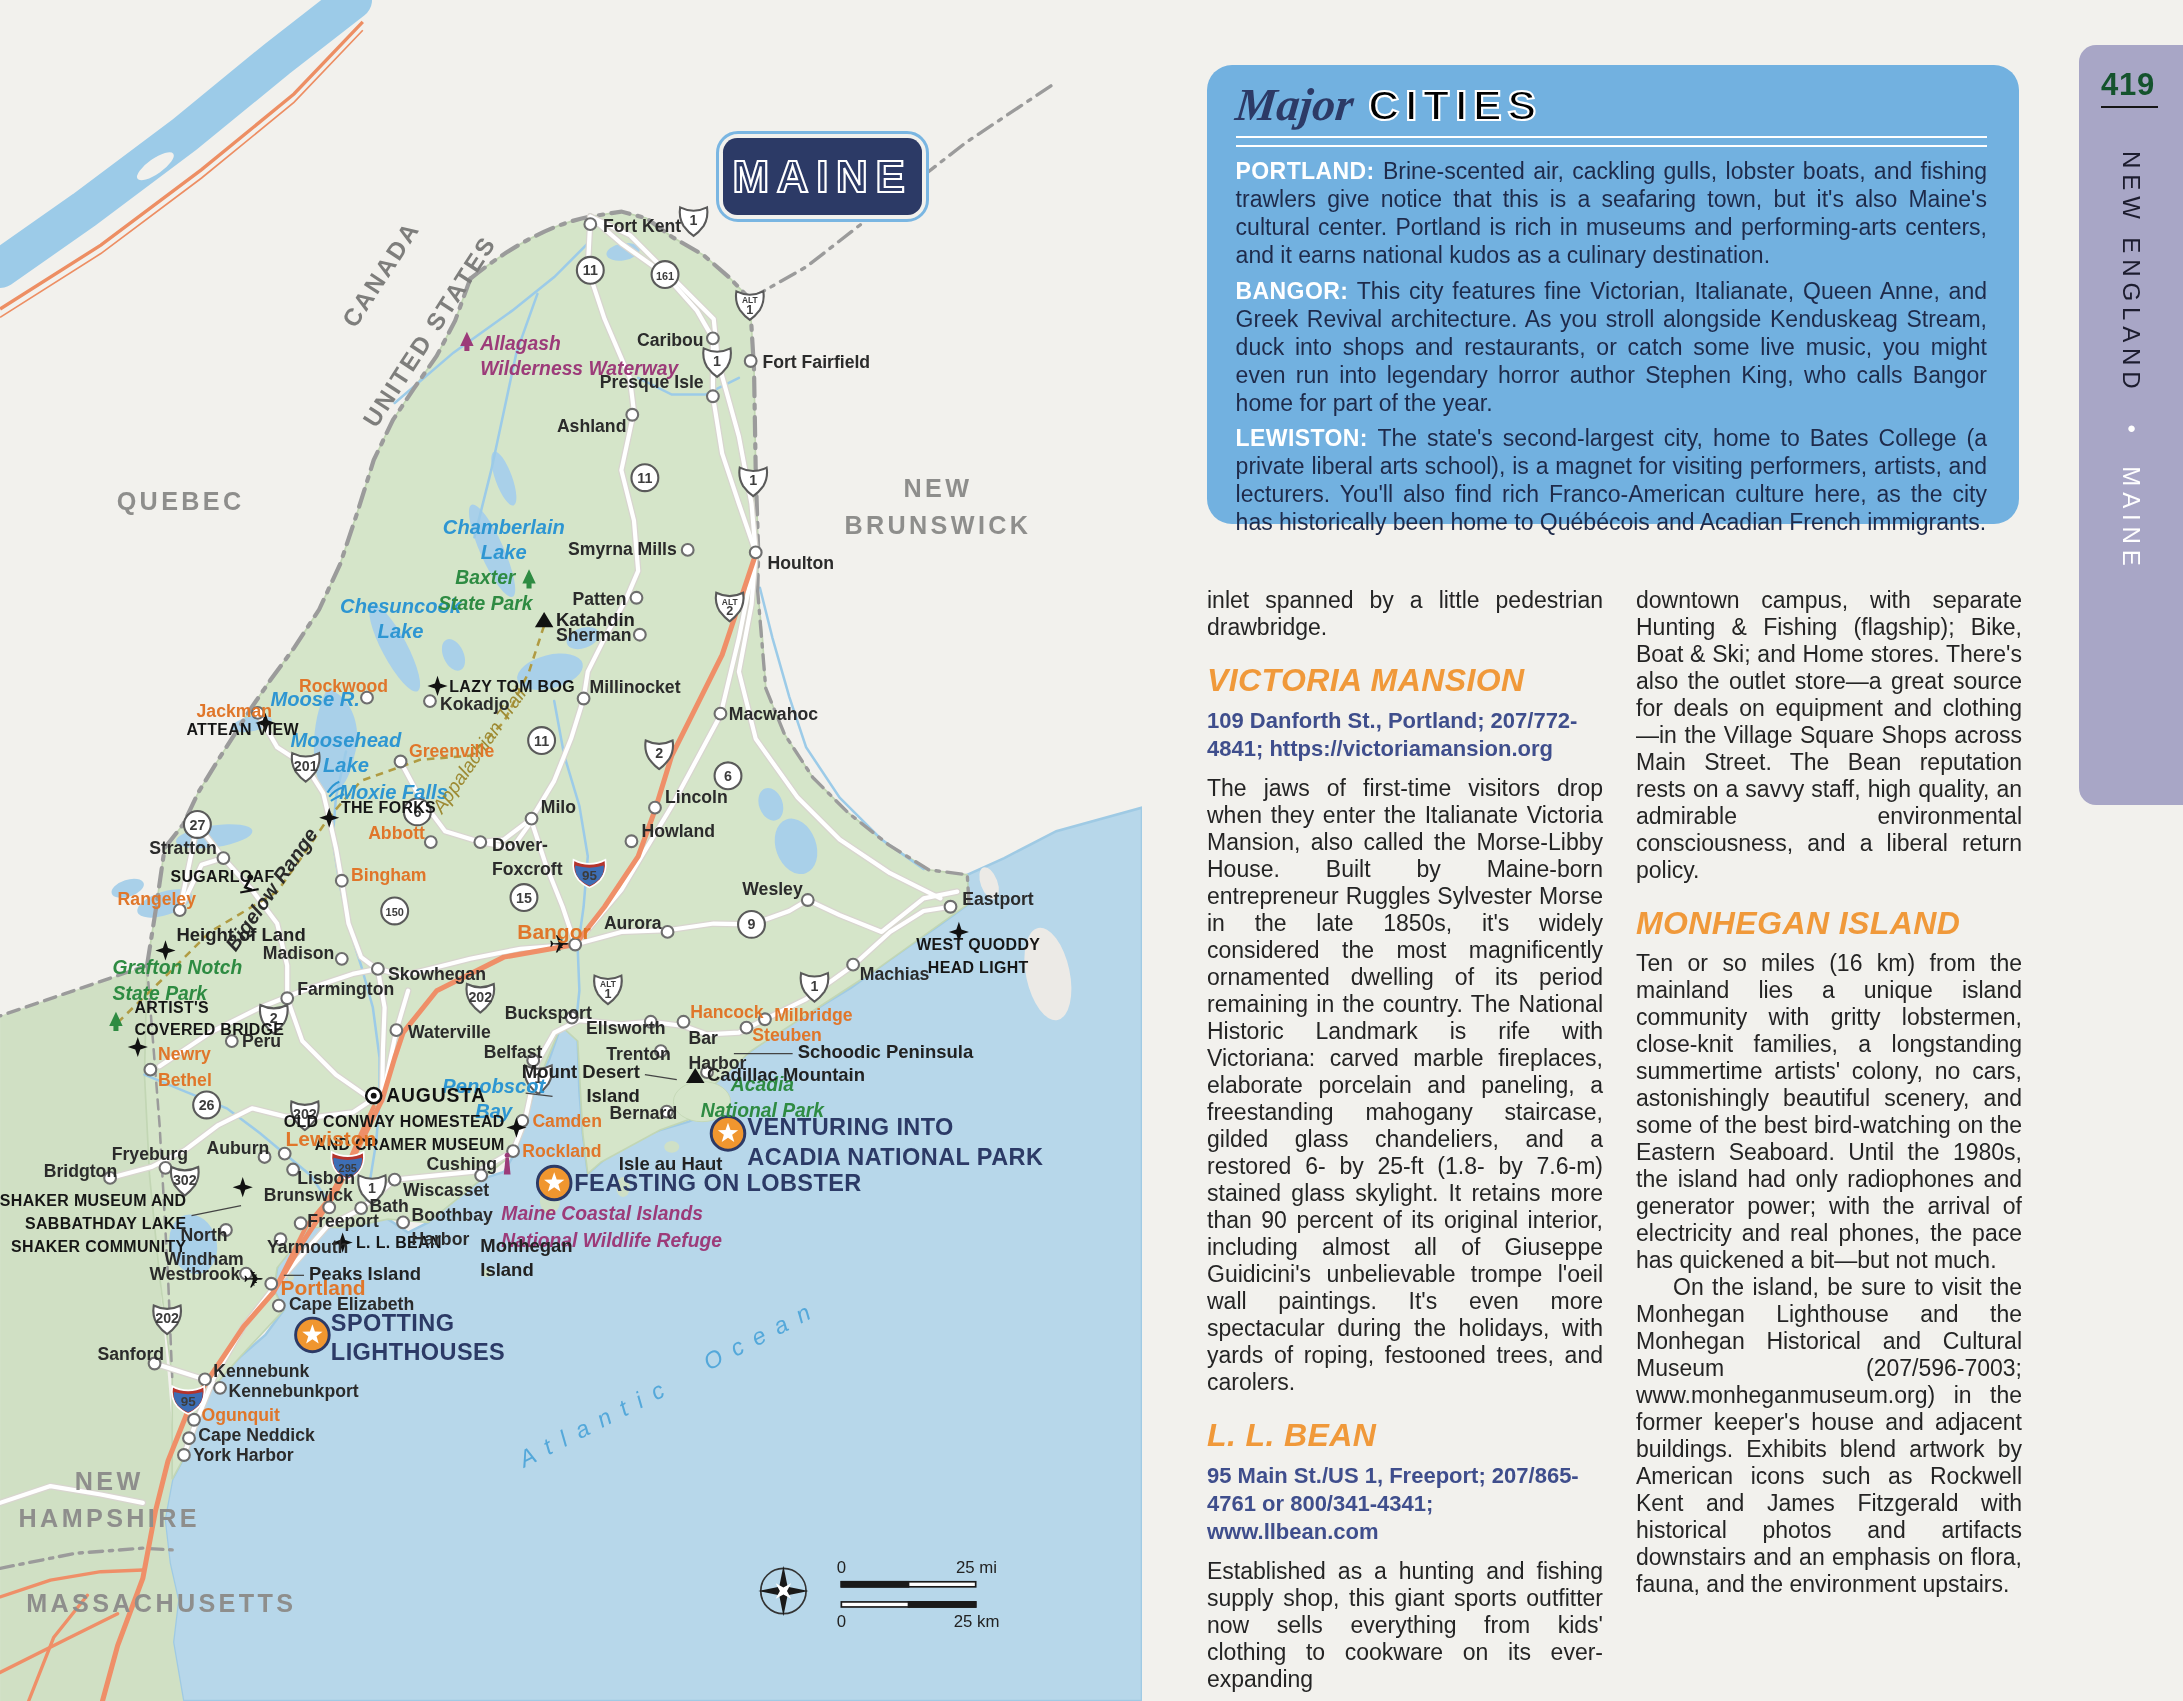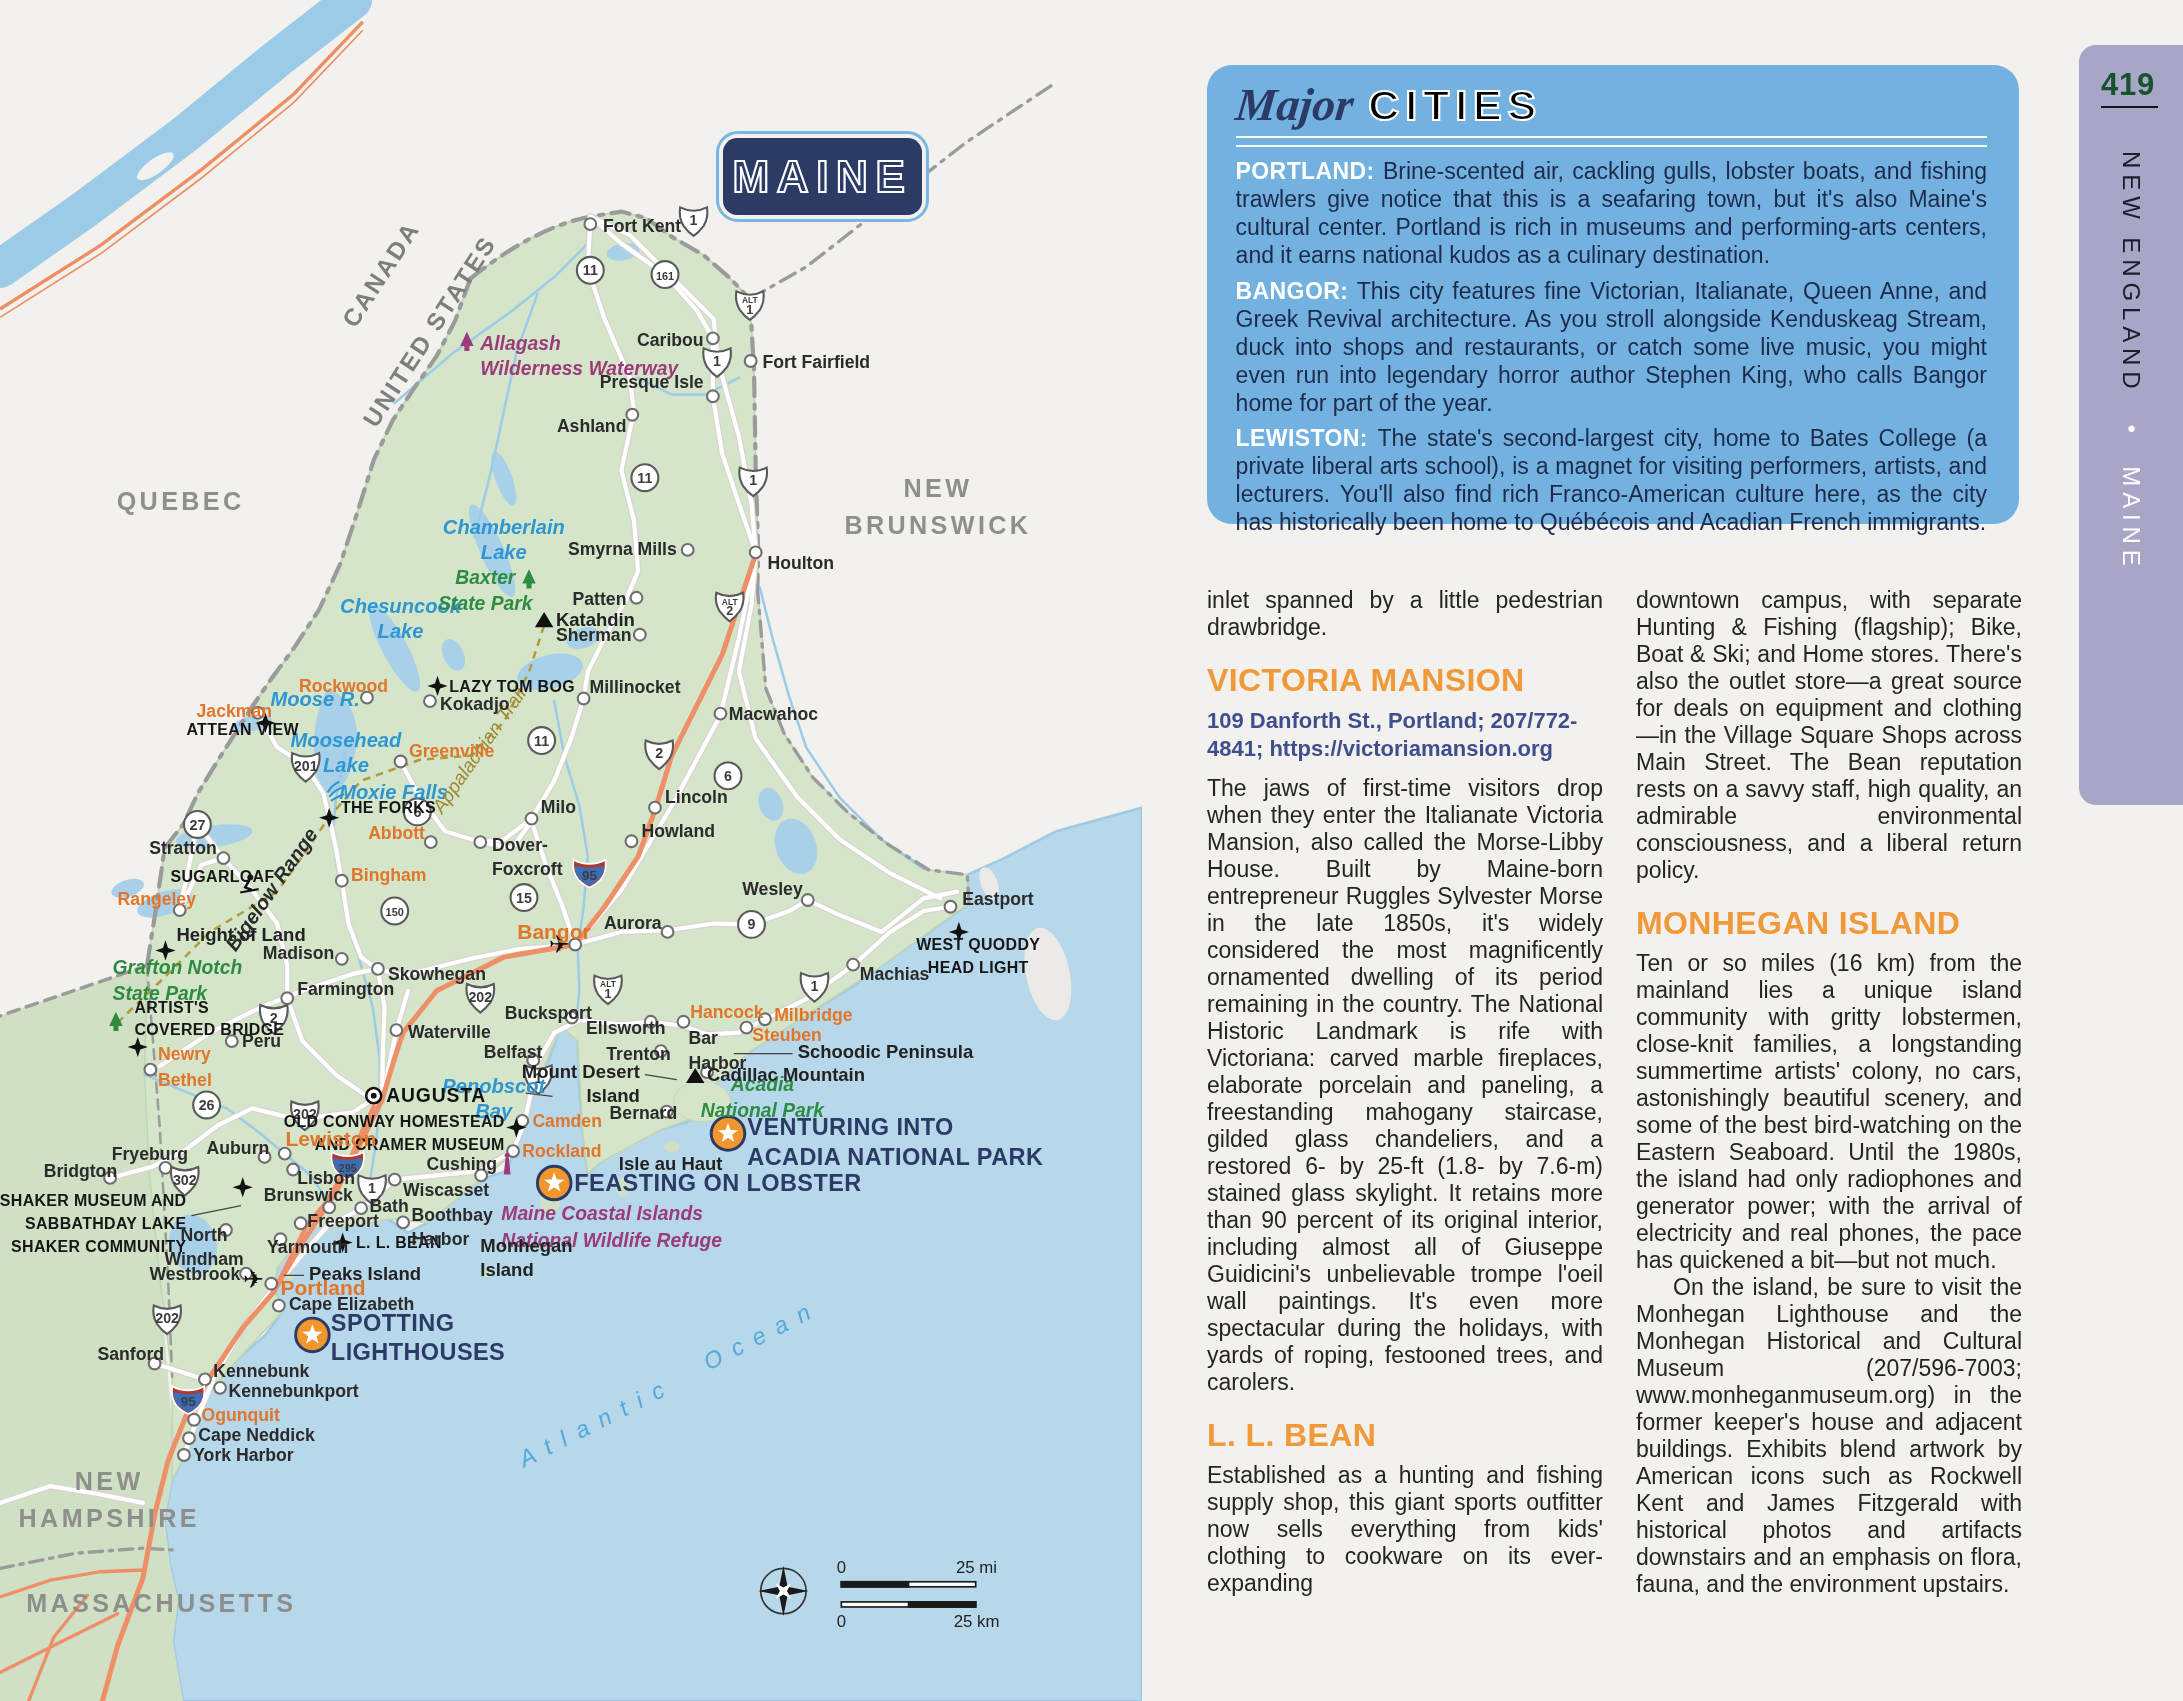--- a/index.html
+++ b/index.html
@@ -48,21 +48,21 @@
     -webkit-text-stroke:2.1px #fff;}
   #cities-box .rules{border-top:2.5px solid #fff;border-bottom:2.5px solid #fff;height:6.7px;margin:5px 0 10px 0;}
   #cities-box p{margin:0 0 7.6px 0;font-size:23px;line-height:28px;text-align:justify;}
   #cities-box .city-name{color:#fff;font-weight:bold;letter-spacing:0.4px;}
 
   .col{position:absolute;top:587px;font-size:23px;line-height:27px;color:#242424;}
   #col-left{left:1207px;width:396px;}
   #col-right{left:1636px;width:386px;}
   .col p{margin:0;text-align:justify;}
   .col p.ind{text-indent:37px;}
-  .col h2{margin:22px 0 10px 0;font-size:32px;line-height:34px;color:#f0993a;letter-spacing:0.4px;}
+  .col h2{margin:22px 0 10px 0;font-size:32px;line-height:34px;color:#f0993a;letter-spacing:0.4px;font-style:italic;}
   .col .addr{margin:0 0 11.8px 0;font-size:22px;line-height:28px;font-weight:bold;color:#3f4e8c;text-align:left;}
   .col b{font-weight:normal;}
 
   
   #sidebar{position:absolute;right:0;top:45px;width:104px;height:760px;background:#a8a6c6;
     border-radius:17px 0 0 17px;}
   #page-num{position:absolute;top:22px;left:22px;font-size:31px;font-weight:bold;color:#14532d;
     letter-spacing:0.8px;border-bottom:2.5px solid #161616;padding:0 2.5px 3.4px 0;}
   #side-vert{position:absolute;top:106px;left:50%;transform:translateX(-50%);
     writing-mode:vertical-rl;text-orientation:mixed;font-size:24px;letter-spacing:5.9px;color:#1c1c2e;}
@@ -597,20 +597,21 @@
       <p><span class="city-name">LEWISTON:</span> The state's second-largest city, home to Bates College (a private liberal arts school), is a magnet for visiting performers, artists, and lecturers. You'll also find rich Franco-American culture here, as the city has historically been home to Québécois and Acadian French immigrants.</p>
     </div>
 </div>
 
 <div class="col" id="col-left">
     <p>inlet spanned by a little pedestrian drawbridge.</p>
     <h2>VICTORIA MANSION</h2>
     <p class="addr">109 Danforth St., Portland; 207/772-4841; https://victoriamansion.org</p>
     <p>The jaws of first-time visitors drop when they enter the Italianate Victoria Mansion, also called the Morse-Libby House. Built by Maine-born entrepreneur Ruggles Sylvester Morse in the late 1850s, it's widely considered the most magnificently ornamented dwelling of its period remaining in the country. The National Historic Landmark is rife with Victoriana: carved marble fireplaces, elaborate porcelain and paneling, a freestanding mahogany staircase, gilded glass chandeliers, and a restored 6- by 25-ft (1.8- by 7.6-m) stained glass skylight. It retains more than 90 percent of its original interior, including almost all of Giuseppe Guidicini's unbelievable trompe l'oeil wall paintings. It's even more spectacular during the holidays, with yards of roping, festooned trees, and carolers.</p>
     <h2>L. L. BEAN</h2>
+    <p class="addr">95 Main St./US 1, Freeport; 207/865-4761 or 800/341-4341; www.llbean.com</p>
     <p>Established as a hunting and fishing supply shop, this giant sports outfitter now sells everything from kids' clothing to cookware on its ever-expanding</p>
   </div>
 <div class="col" id="col-right">
     <p>downtown campus, with separate Hunting &amp; Fishing (flagship); Bike, Boat &amp; Ski; and Home stores. There's also the outlet store—a great source for deals on equipment and clothing—in the Village Square Shops across Main Street. The Bean reputation rests on a savvy staff, high quality, an admirable environmental consciousness, and a liberal return policy.</p>
     <h2>MONHEGAN ISLAND</h2>
     <p>Ten or so miles (16 km) from the mainland lies a unique island community with gritty lobstermen, close-knit families, a longstanding summertime artists' colony, no cars, astonishingly beautiful scenery, and some of the best bird-watching on the Eastern Seaboard. Until the 1980s, the island had only radiophones and generator power; with the arrival of electricity and real phones, the pace has quickened a bit—but not much.</p>
     <p class="ind">On the island, be sure to visit the <b>Monhegan Lighthouse</b> and the <b>Monhegan Historical and Cultural Museum</b> (207/596-7003; www.monheganmuseum.org) in the former keeper's house and adjacent buildings. Exhibits blend artwork by American icons such as Rockwell Kent and James Fitzgerald with historical photos and artifacts downstairs and an emphasis on flora, fauna, and the environment upstairs.</p>
   </div>
 
 <div id="sidebar">

